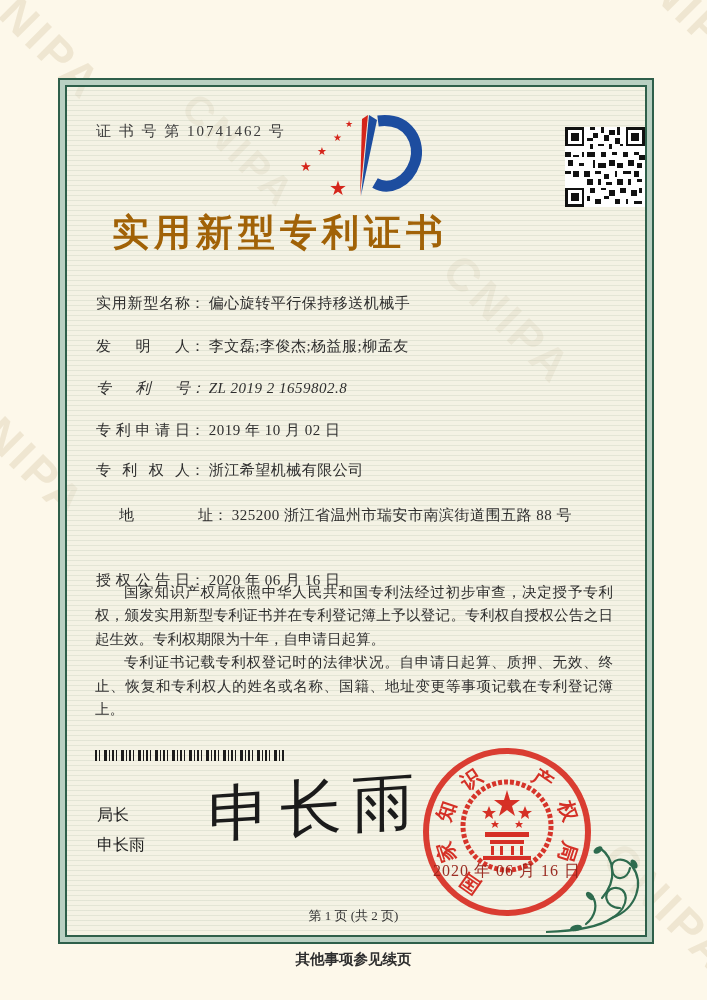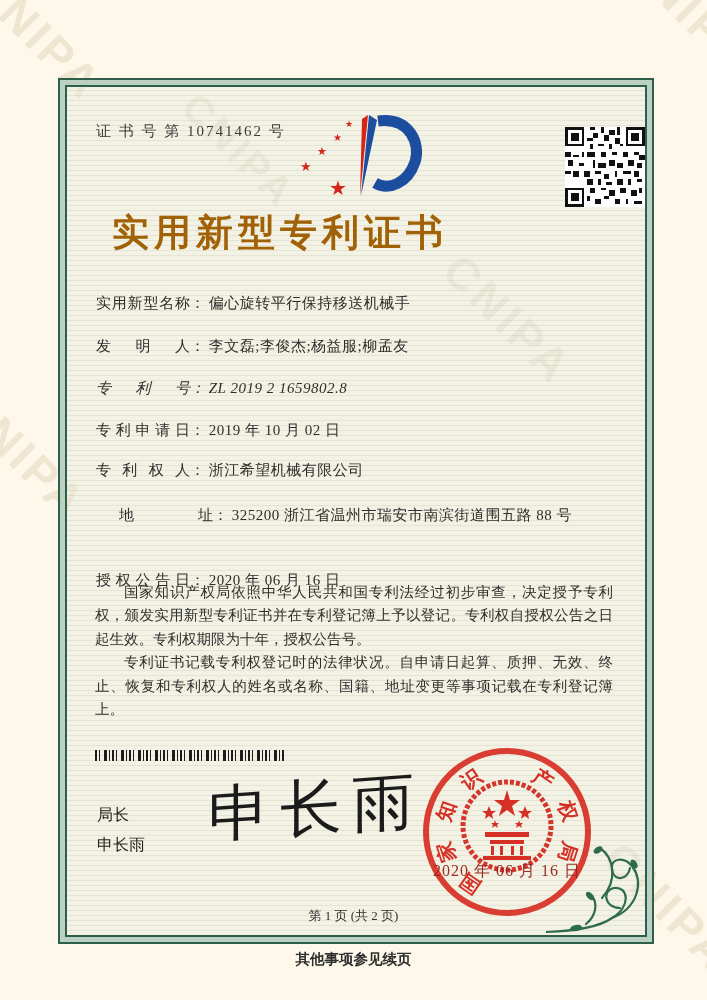--- a/index.html
+++ b/index.html
@@ -175,21 +175,21 @@
     <div class="frow" style="top:506px;margin-left:23px;">
       <span class="flabel">地址</span><span>：</span>
       <span class="fval">325200 浙江省温州市瑞安市南滨街道围五路 88 号</span>
     </div>
     <div class="frow" style="top:571px;">
       <span class="flabel">授权公告日</span><span>：</span>
       <span class="fval">2020 年 06 月 16 日</span>
     </div>
 
     <div class="body-text">
-      <p>国家知识产权局依照中华人民共和国专利法经过初步审查，决定授予专利权，颁发实用新型专利证书并在专利登记簿上予以登记。专利权自授权公告之日起生效。专利权期限为十年，授权公告号。</p>
+      <p>国家知识产权局依照中华人民共和国专利法经过初步审查，决定授予专利权，颁发实用新型专利证书并在专利登记簿上予以登记。专利权自授权公告之日起生效。专利权期限为十年，自申请日起算。</p>
       <p>专利证书记载专利权登记时的法律状况。自申请日起算、质押、无效、终止、恢复和专利权人的姓名或名称、国籍、地址变更等事项记载在专利登记簿上。</p>
     </div>
 
     <div class="barcode"></div>
 
     <div class="signer">
       <div>局长</div>
       <div>申长雨</div>
     </div>
     <div class="signature">申长雨</div>

